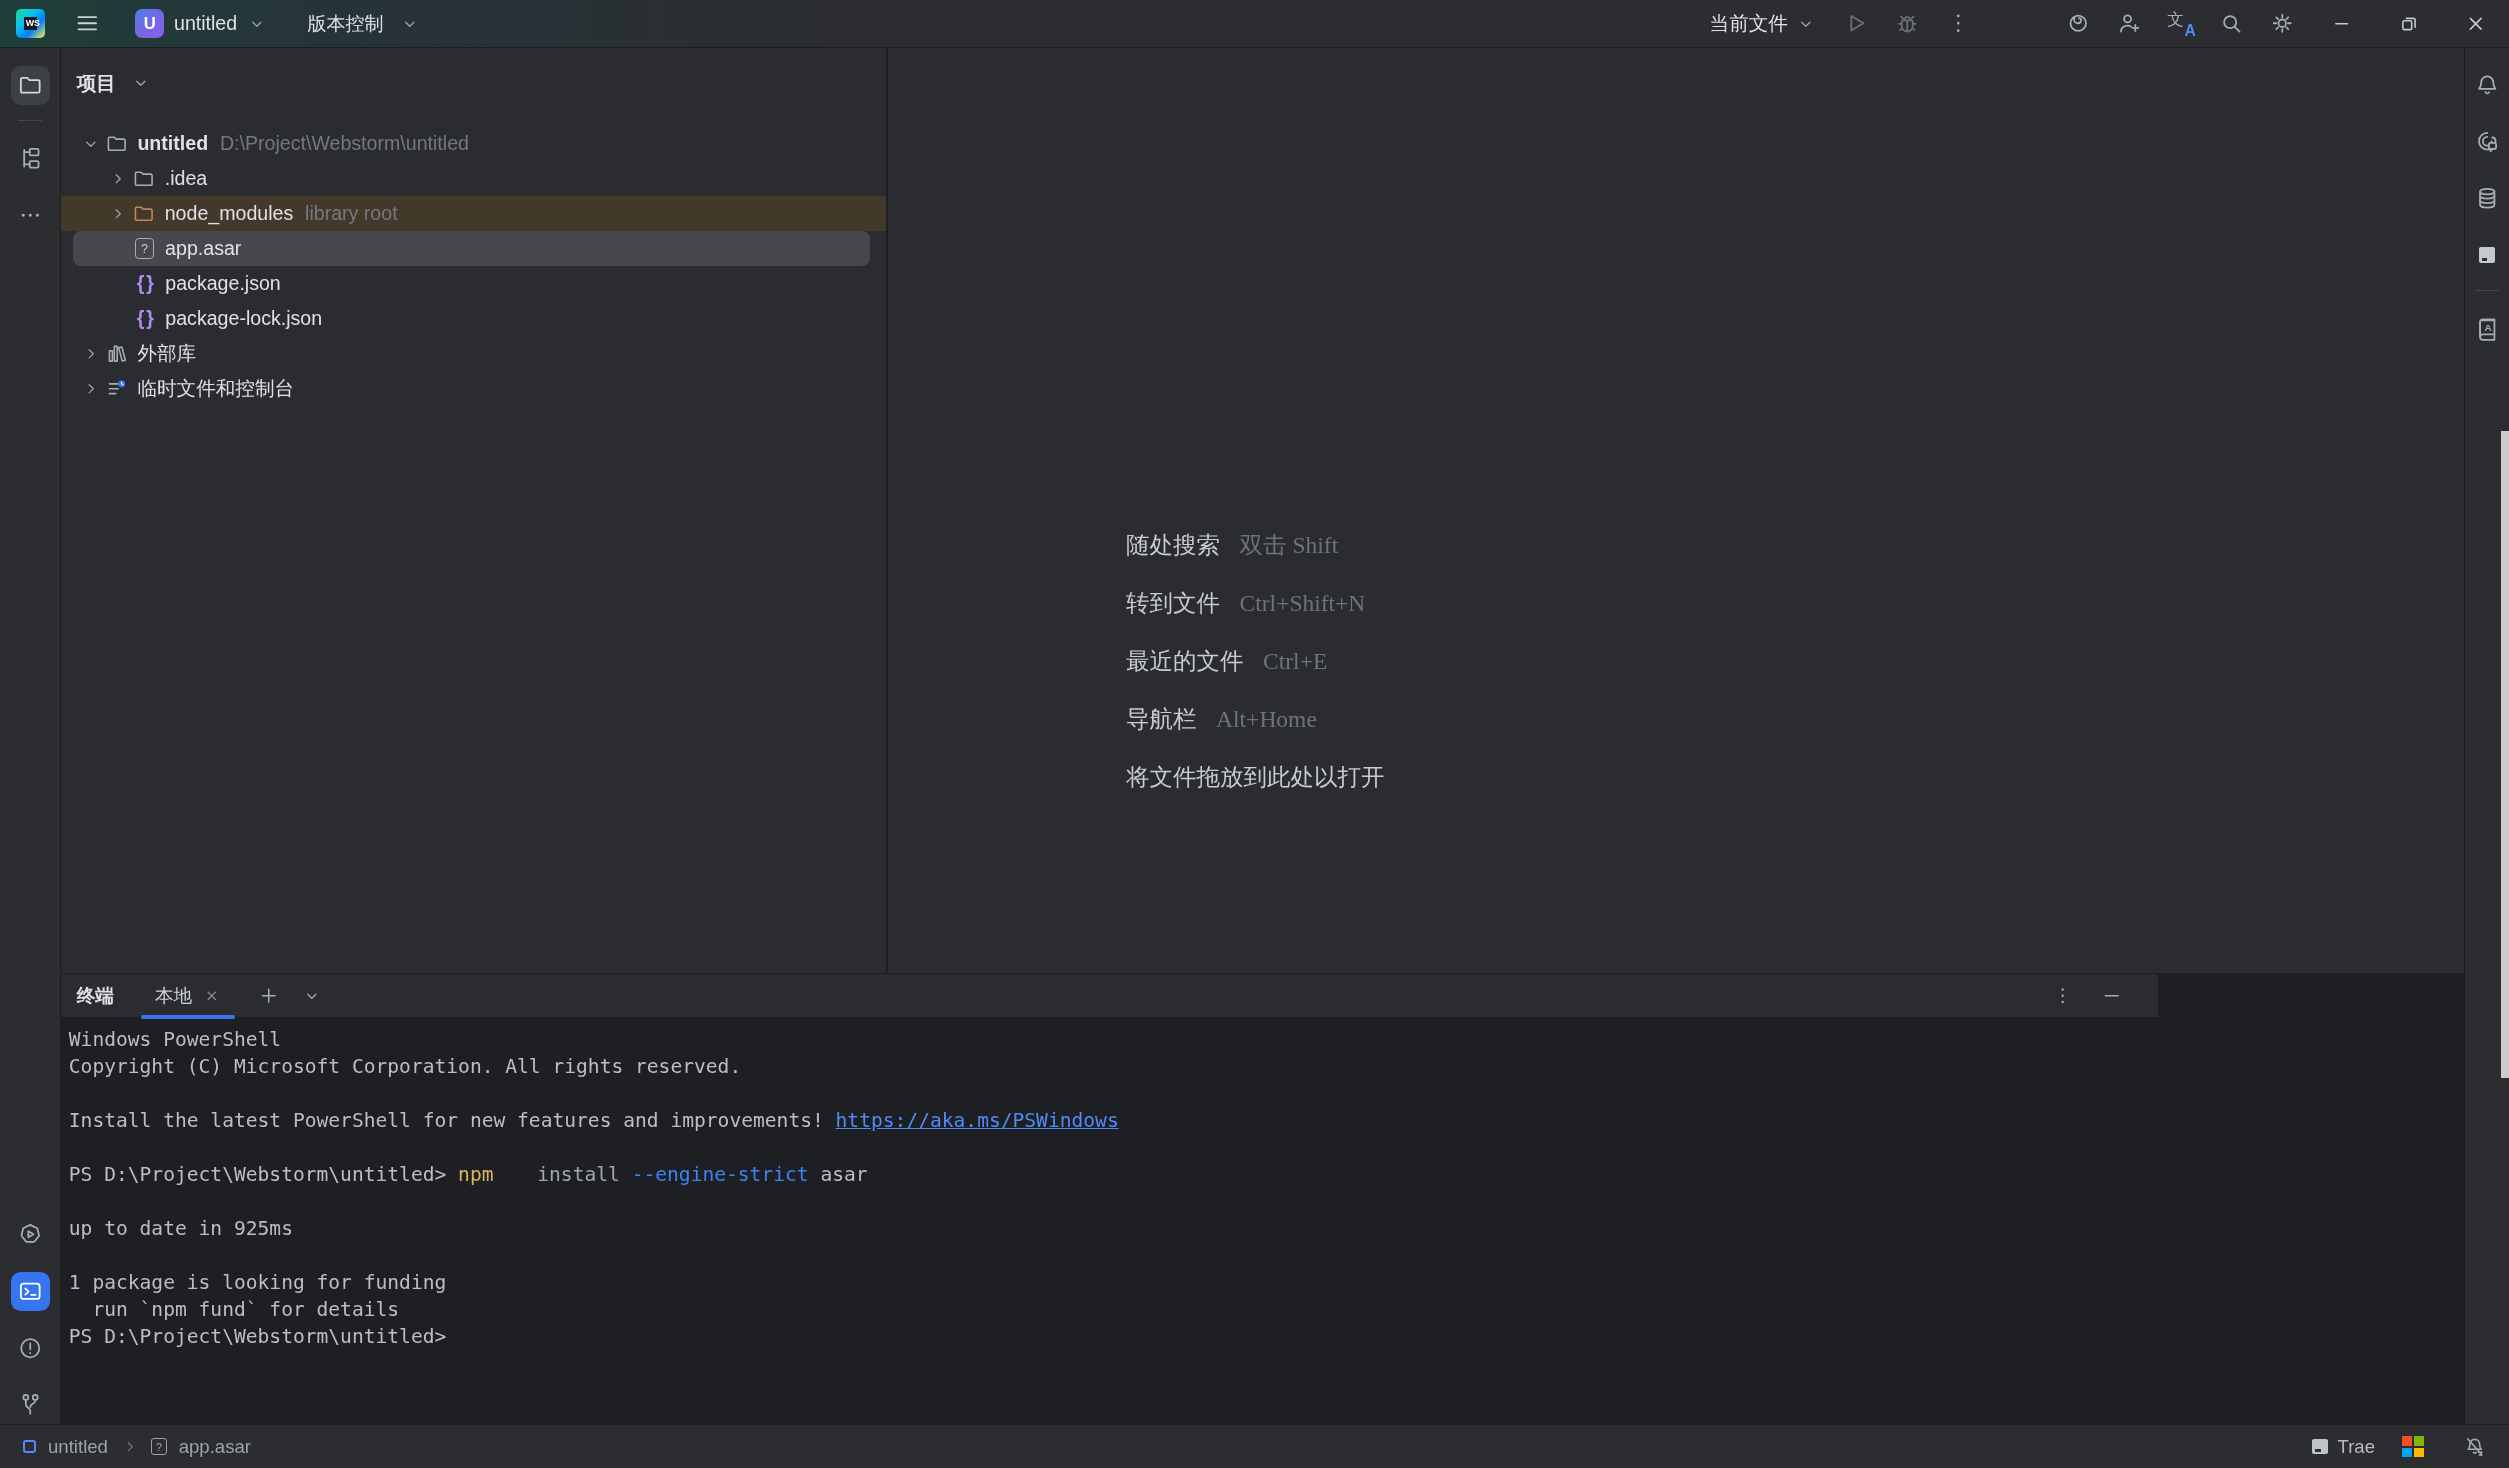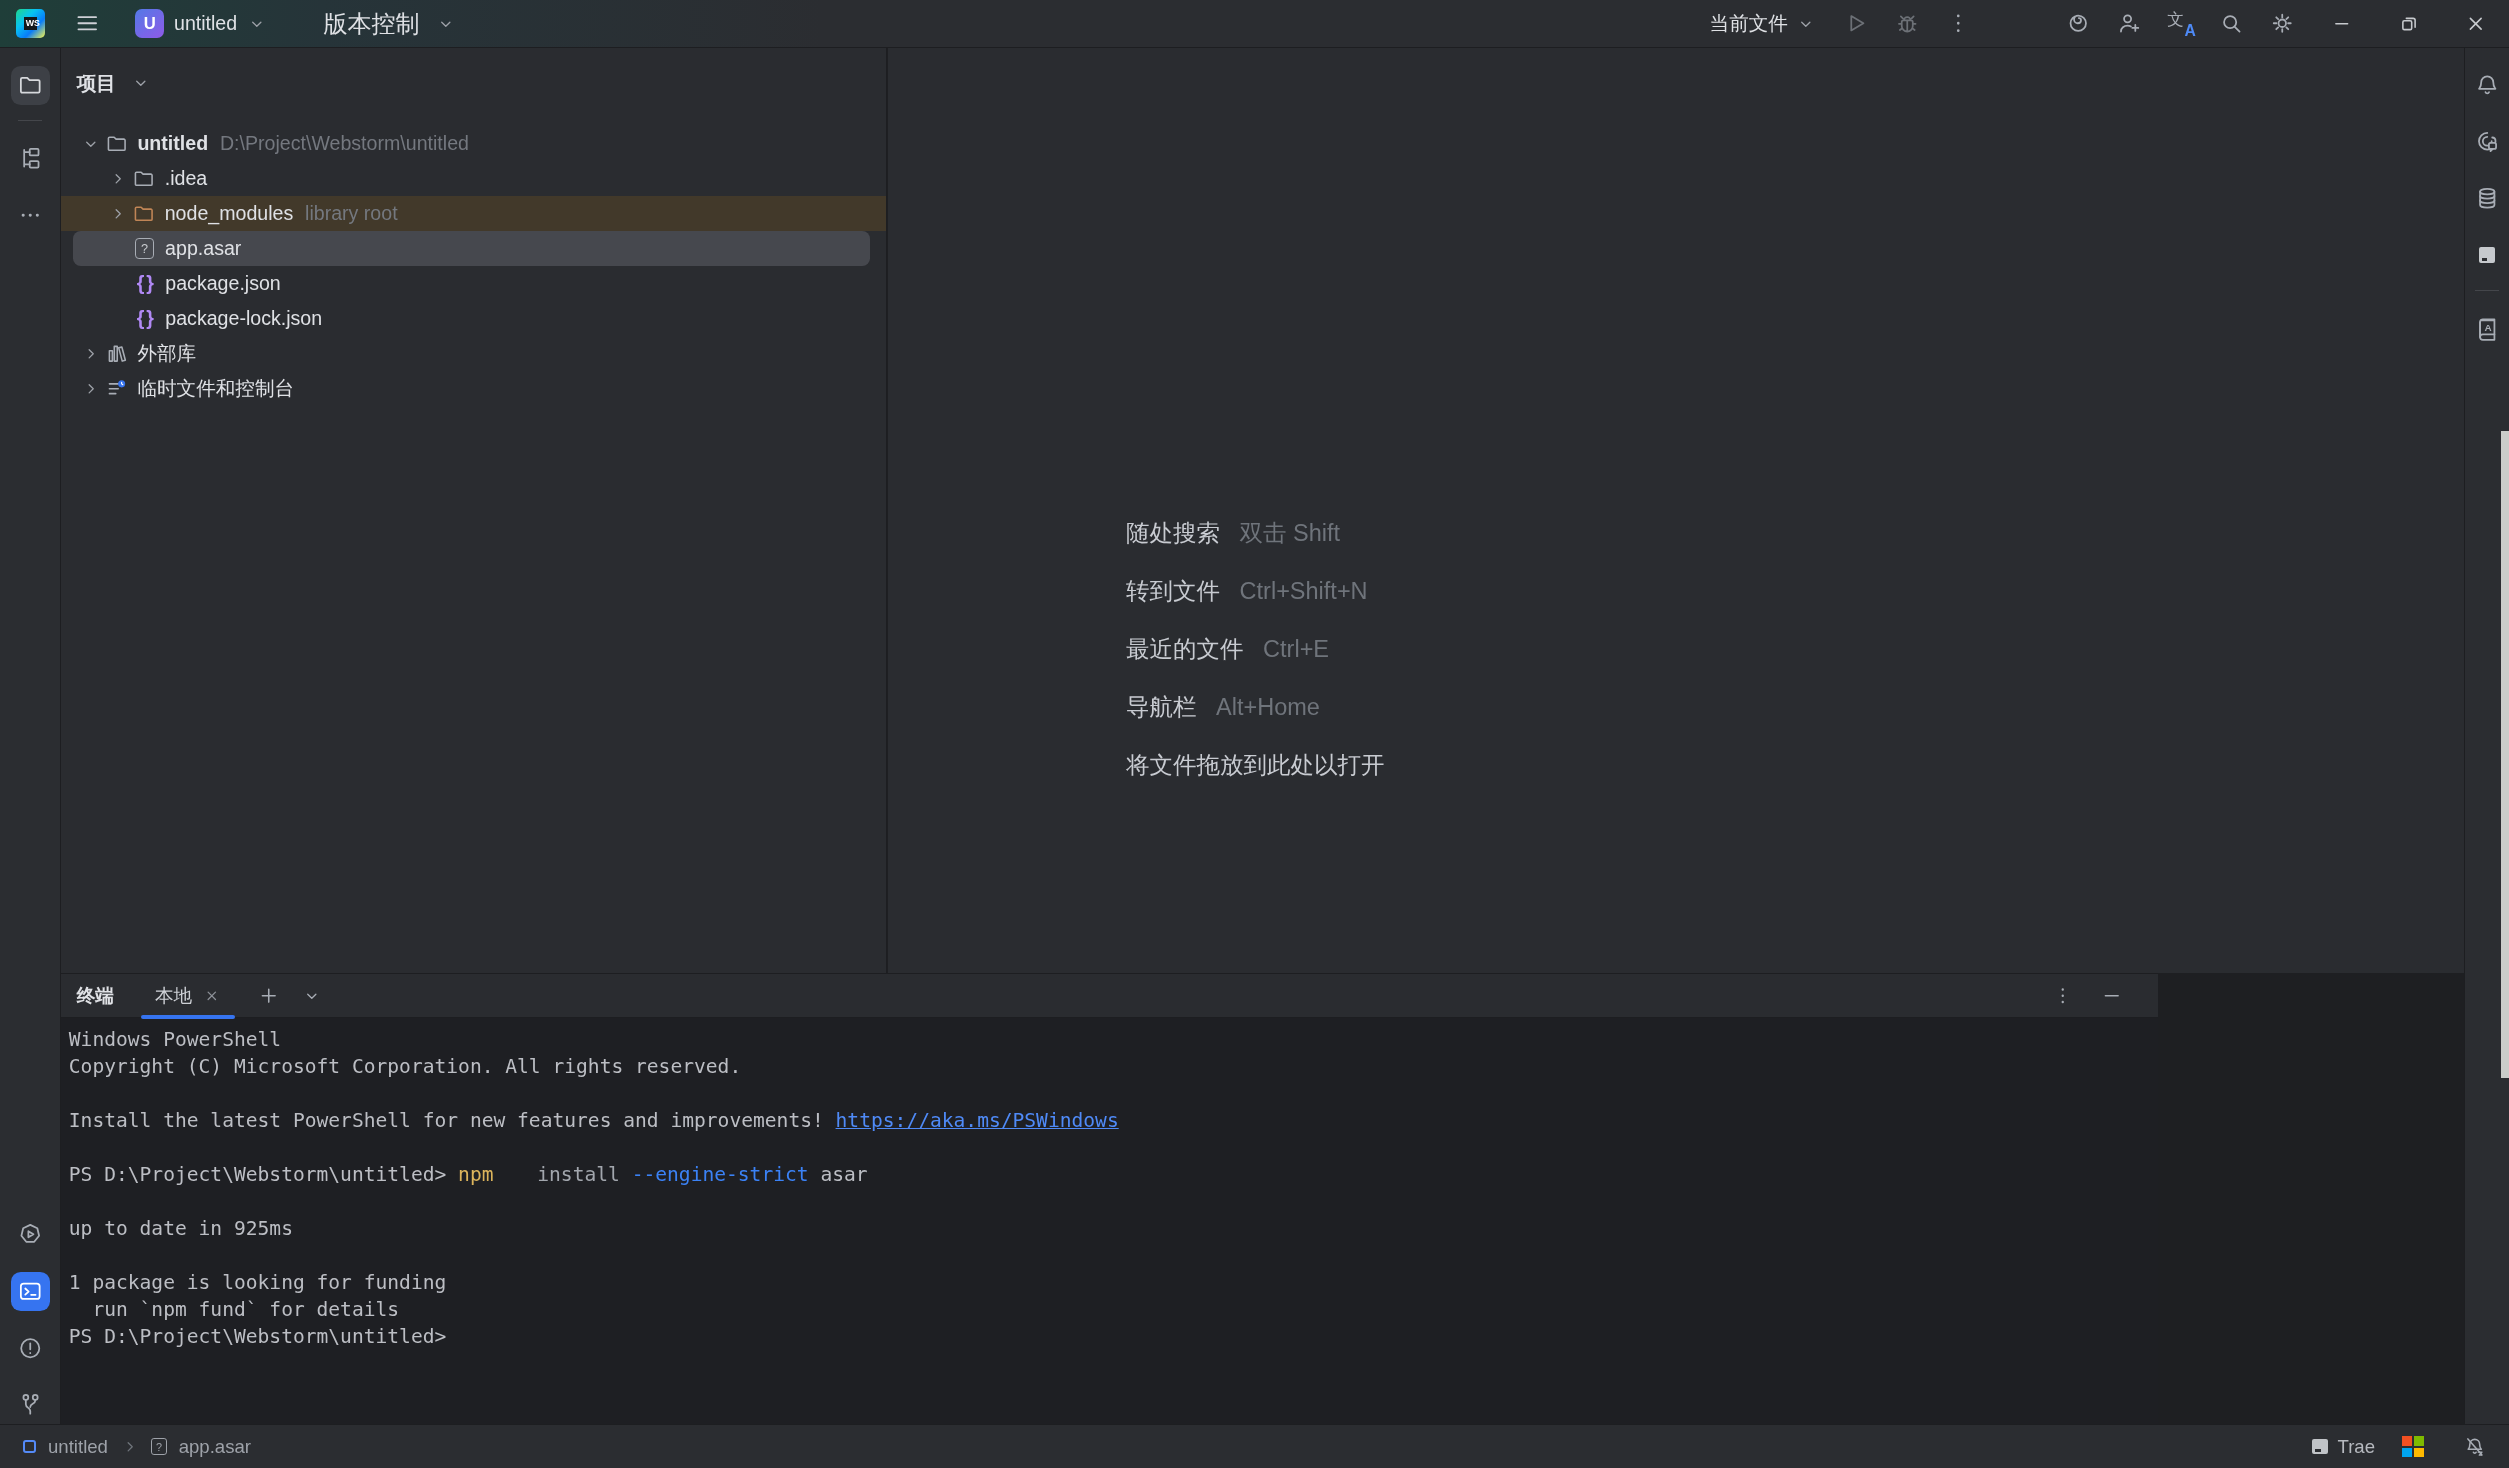--- a/index.html
+++ b/index.html
@@ -25,21 +25,21 @@
     background:linear-gradient(135deg,#21d789 0%,#07c3f2 35%,#087cfa 65%,#fcf84a 100%); }
   .ws-logo-inner { width:100%; height:100%; background:#15181b; color:#fff; font-size:8.8px; font-weight:bold;
     display:flex; align-items:flex-end; padding:2px; }
   .tb-btn { display:flex; align-items:center; justify-content:center; color:#ced0d6; }
   .hamburger { margin-left:29px; }
   .proj-chip { display:flex; align-items:center; margin-left:35px; gap:9.8px; }
   .u-badge { width:29px; height:29px; border-radius:6.9px; background:linear-gradient(140deg,#5379e6 0%,#8f5ae8 100%);
     color:#fff; font-size:16.7px; font-weight:bold; display:flex; align-items:center; justify-content:center; }
   .proj-name { font-size:19.6px; color:#dfe1e5; }
   .chev { color:#9da1a8; }
-  .vcs-chip { display:flex; align-items:center; margin-left:57px; gap:16px; font-size:24px; color:#dfe1e5; }
+  .vcs-chip { display:flex; align-items:center; margin-left:41px; gap:16px; font-size:19px; color:#dfe1e5; }
   .tb-right { margin-left:auto; display:flex; align-items:center; height:100%; }
   .runconf { display:flex; align-items:center; gap:7.8px; font-size:19.6px; color:#dfe1e5; margin-right:15.7px; }
   .tb-icbtn { width:51px; height:48px; display:flex; align-items:center; justify-content:center; color:#a8adb5; }
   .dim { color:#6c7076; }
   .tb-gap { width:69px; }
   .translate-wrap { position:relative; width:26.5px; height:26.5px; color:#a8adb5; }
   .translate-wrap .zh { position:absolute; left:0; top:-2px; font-size:16.7px; }
   .translate-wrap .la { position:absolute; right:-2px; bottom:-2.9px; font-size:15.7px; font-weight:bold; color:#4e8af7; }
   .winbtn { width:67px; height:48px; display:flex; align-items:center; justify-content:center; color:#c7cace; }
 
@@ -74,21 +74,21 @@
   .row-library { background:#42392a; }
   .row-selected { background:#46484e; border-radius:7.8px; margin:0 15.7px 0 11.8px; padding-left:59px; }
   .bold { font-weight:bold; }
   .brace-ic { color:#b189f5; font-size:19.6px; font-weight:bold; letter-spacing:-1px; }
   .qfile { width:18.6px; height:20.6px; border:1.5px solid #a8adb5; border-radius:3.9px; color:#c7cace;
     font-size:12.7px; display:flex; align-items:center; justify-content:center; }
   .folder-orange { color:#c08556; }
 
   
   .editor { position:absolute; left:888px; top:48px; width:1576px; height:925px; background:#2a2c30; }
-  .shortcuts { position:absolute; left:238px; top:456px; }
+  .shortcuts { position:absolute; left:238px; top:468px;font-family:Liberation Serif, serif; }
   .srow { height:58px; display:flex; align-items:center; gap:19.6px; }
   .slabel { font-size:23.5px; color:#c8cbd1; }
   .skeys { font-size:23.5px; color:#6f747b; }
 
   
   .terminal { position:absolute; left:61px; top:973px; width:2097px; height:451px; background:#1e1f23; border-top:1px solid #1d1e21; }
   .term-header { height:44px; background:#2a2c30; display:flex; align-items:center; padding-left:15.7px; border-bottom:1px solid #1d1e21; }
   .term-title { font-size:18.6px; font-weight:bold; color:#dfe1e5; }
   .term-tab { position:relative; height:44px; display:flex; align-items:center; gap:9.8px; padding:0 13.7px; margin-left:27.4px;
     font-size:18.6px; color:#ced1d6; }

